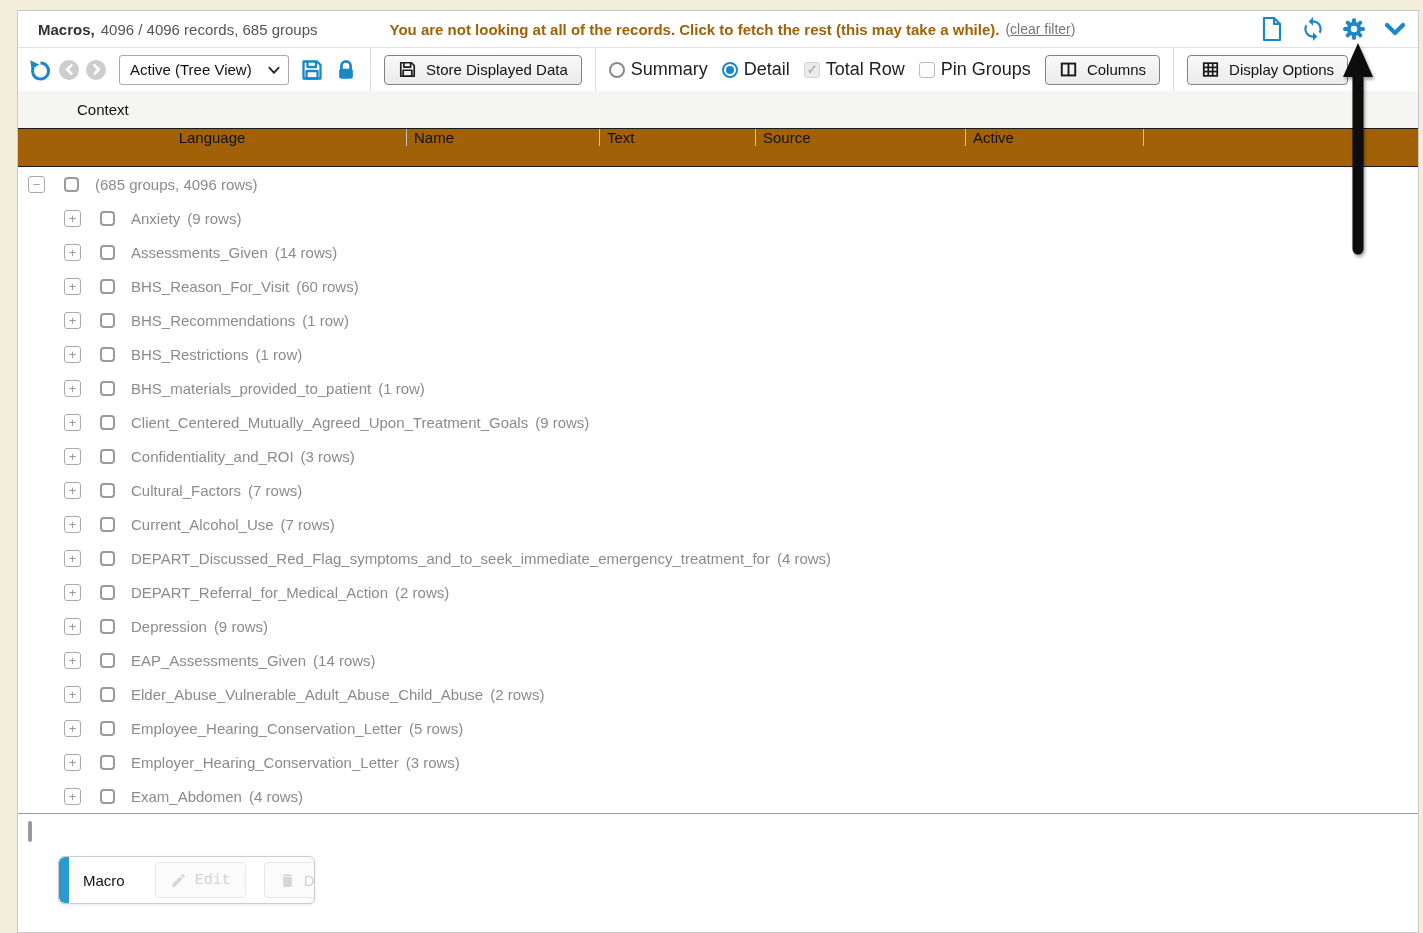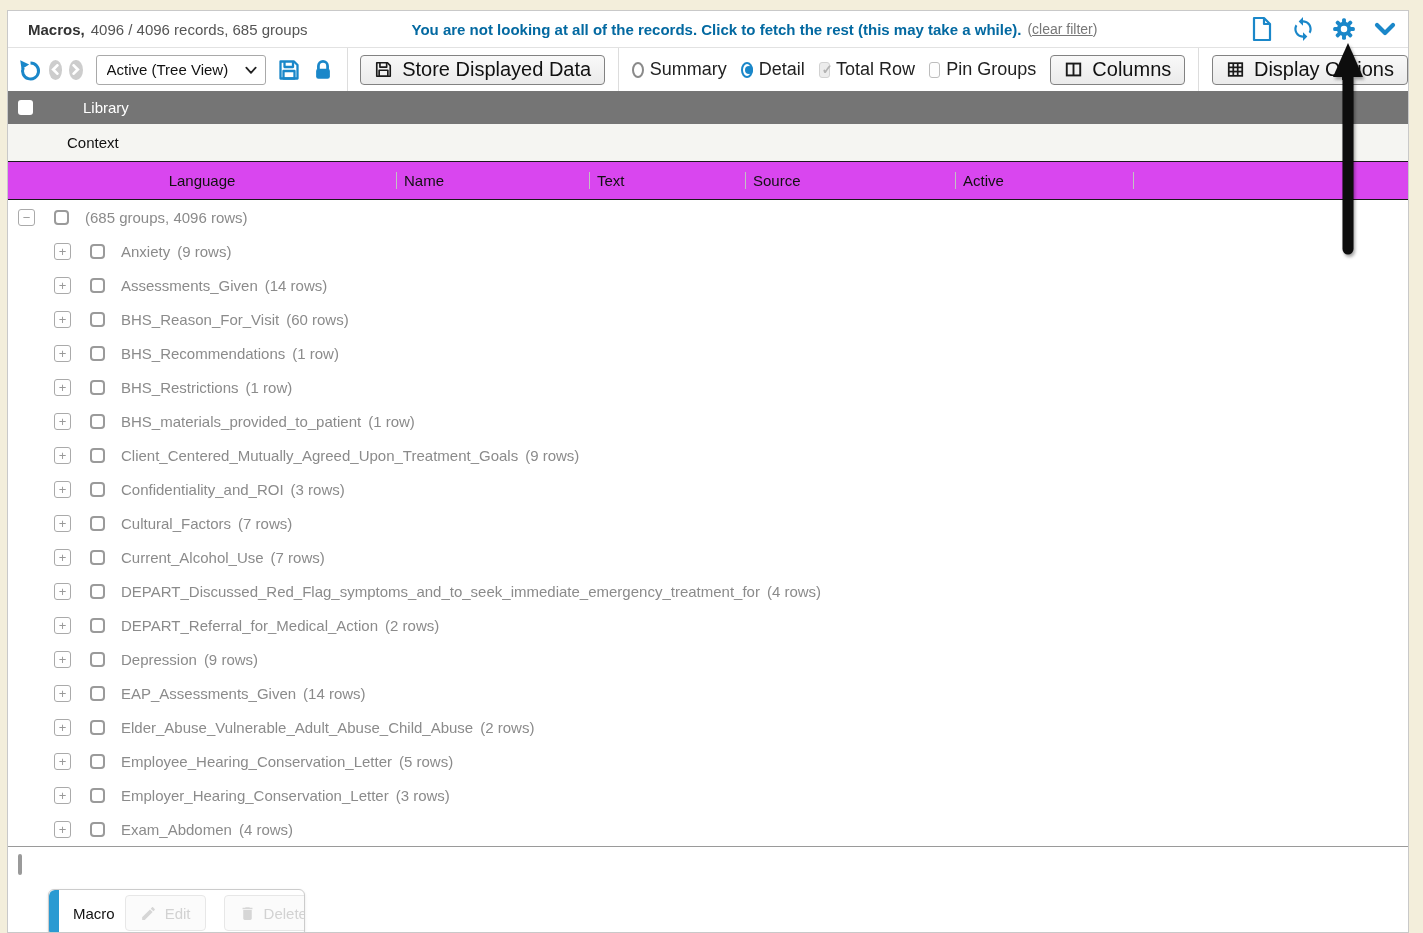--- a/index.html
+++ b/index.html
@@ -3,61 +3,61 @@
 <meta charset="utf-8">
 <style>
   html,body{margin:0;padding:0;}
   body{
     width:1423px;height:933px;position:relative;overflow:hidden;
     background:#f3eedb;
     font-family:"Liberation Sans", sans-serif;
     -webkit-font-smoothing:antialiased;
   }
   .panel{
-    position:absolute;left:7px;top:10px;width:1402px;height:923px;
+    position:absolute;left:17px;top:10px;width:1402px;height:923px;
     background:#fff;border:1px solid #c9c9c9;box-sizing:border-box;overflow:hidden;
   }
   
   .header-bar{height:37px;display:flex;align-items:center;border-bottom:1px solid #e2e2e2;padding:0 10px 0 20px;box-sizing:border-box;}
   .hdr-title{font-weight:bold;font-size:15px;color:#333;}
   .hdr-sub{font-size:15px;color:#555;margin-left:6px;}
-  .hdr-warning{margin-left:104px;font-size:15px;font-weight:bold;color:#0369a1;white-space:nowrap;}
+  .hdr-warning{margin-left:72px;font-size:15px;font-weight:bold;color:#a16207;white-space:nowrap;}
   .hdr-clear{font-size:14px;color:#777;margin-left:6px;white-space:nowrap;}
   .hdr-clear a{color:#777;text-decoration:underline;cursor:pointer;}
   .hdr-icons{margin-left:auto;display:flex;align-items:center;}
   .icon-btn{width:26px;height:26px;margin-left:15px;cursor:pointer;display:flex;align-items:center;justify-content:center;}
   
   .toolbar{height:43px;display:flex;align-items:center;padding-left:10px;box-sizing:border-box;}
   .vsep{width:1px;background:#ddd;align-self:stretch;margin:0 13px;}
   .nav-circle{width:20px;height:20px;border-radius:50%;background:#cdcdcd;color:#fff;display:flex;align-items:center;justify-content:center;margin-left:7px;}
   .sel-wrap{position:relative;margin-left:13px;}
   .sel-wrap select{
     appearance:none;-webkit-appearance:none;-moz-appearance:none;
     width:170px;height:30px;font-size:15px;font-family:"Liberation Sans",sans-serif;
     border:1px solid #a9a9a9;border-radius:3px;background:#fff;color:#111;padding:0 30px 0 10px;
   }
   .sel-chev{position:absolute;right:8px;top:8px;pointer-events:none;}
   .tb-icon{margin-left:11px;cursor:pointer;display:flex;align-items:center;}
   .btn{
     display:inline-flex;align-items:center;gap:9px;border:1px solid #828282;border-radius:4px;
-    background:linear-gradient(#f9f9f9,#ebebeb);padding:0 13px;height:30px;font-size:20px;color:#111;cursor:pointer;white-space:nowrap;
+    background:linear-gradient(#f9f9f9,#ebebeb);padding:0 13px;height:30px;font-size:15px;color:#111;cursor:pointer;white-space:nowrap;
   }
   .radio{width:16px;height:16px;border:2px solid #8a8a8a;border-radius:50%;box-sizing:border-box;background:#fff;display:inline-block;}
   .radio.sel{border-color:#1a87c9;position:relative;}
   .radio.sel::after{content:"";position:absolute;left:2px;top:2px;width:8px;height:8px;border-radius:50%;background:#1a87c9;}
   .ck{width:16px;height:16px;border:1px solid #bdbdbd;border-radius:3px;box-sizing:border-box;background:#fdfdfd;display:inline-block;position:relative;}
   .ck.checked-dis{background:#ececec;border-color:#d2d2d2;}
   .ck.checked-dis::after{content:"\2713";position:absolute;left:2px;top:-1px;font-size:13px;font-weight:bold;color:#b3b3b3;}
   .tb-label{font-size:18px;color:#222;margin:0 14px 0 6px;white-space:nowrap;}
   
   .library-bar{height:33px;background:#757575;display:flex;align-items:center;padding-left:10px;box-sizing:border-box;}
   .lib-cb{width:15px;height:15px;background:#fff;border-radius:3px;}
   .lib-label{color:#fff;font-size:15px;margin-left:50px;}
   .context-row{height:38px;background:#f5f5f2;border-bottom:1px solid #1a1a1a;display:flex;align-items:center;padding-left:59px;font-size:15px;color:#111;box-sizing:border-box;}
-  .colheader-row{height:38px;background:#d946ef;border-bottom:1px solid #1a1a1a;display:flex;align-items:center;font-size:15px;color:#111;box-sizing:border-box;}
+  .colheader-row{height:38px;background:#a16207;border-bottom:1px solid #1a1a1a;display:flex;align-items:flex-start;font-size:15px;color:#111;box-sizing:border-box;}
   .colheader-row .cell{display:flex;align-items:center;border-right:1px solid #c2c2c2;padding-left:7px;box-sizing:border-box;}
   .colheader-row .cell.center{justify-content:center;padding-left:0;}
   .colheader-row .filler{flex:1;border-right:none;}
   
   .tree-rows{background:#fff;}
   .tree-row{height:34px;display:flex;align-items:center;font-size:15px;color:#8b8b8b;}
   .tree-row.lvl1{padding-left:10px;}
   .tree-row.lvl2{padding-left:46px;}
   .expander{width:17px;height:17px;border:1px solid #aaa;border-radius:3px;color:#999;display:flex;align-items:center;justify-content:center;font-size:13px;line-height:1;box-sizing:border-box;background:#fff;cursor:pointer;flex:0 0 auto;}
   .row-cb{width:15px;height:15px;border:2px solid #9a9a9a;border-radius:4px;background:#fff;box-sizing:border-box;margin-left:19px;cursor:pointer;flex:0 0 auto;}
@@ -67,21 +67,21 @@
   .footer{border-top:1px solid #9a9a9a;height:88px;box-sizing:border-box;padding:9px 0 0 10px;position:relative;background:#fff;}
   .foot-cb{width:16px;height:16px;border:2px solid #9a9a9a;border-radius:4px;background:#fff;box-sizing:border-box;cursor:pointer;}
   .macro-panel{
     position:absolute;left:40px;top:42px;width:255px;height:46px;background:#fff;
     border:1px solid #ccc;border-radius:6px;box-shadow:0 1px 3px rgba(0,0,0,.10);
     display:flex;align-items:center;overflow:hidden;
   }
   .macro-accent{position:absolute;left:0;top:0;width:10px;height:100%;background:#2a9ad2;border-radius:6px 0 0 6px;}
   .macro-label{margin-left:24px;font-size:15px;color:#111;}
   .dis-btn{display:inline-flex;align-items:center;gap:8px;border:1px solid #e7e7e7;border-radius:4px;background:#fbfbfb;color:#d2d2d2;height:36px;padding:0 14px;font-size:15px;}
-  .dis-btn.edit{margin-left:10px;}
+  .dis-btn.edit{margin-left:30px;font-family:Liberation Mono, monospace;}
   .dis-btn.del{margin-left:18px;}
   
   .anno-arrow{position:absolute;left:1295px;top:22px;width:100px;height:235px;pointer-events:none;z-index:40;}
 </style>
 </head>
 <body>
 
 <div class="panel">
 
   <div class="header-bar">
@@ -192,24 +192,20 @@
           <rect x="3.5" y="4" width="17" height="16"></rect>
           <line x1="3.5" y1="9.3" x2="20.5" y2="9.3"></line>
           <line x1="3.5" y1="14.6" x2="20.5" y2="14.6"></line>
           <line x1="9.2" y1="4" x2="9.2" y2="20"></line>
           <line x1="14.8" y1="4" x2="14.8" y2="20"></line>
         </svg>
       <span>Display Options</span>
     </button>
   </div>
 
-  <div class="library-bar">
-    <span class="lib-cb"></span>
-    <span class="lib-label">Library</span>
-  </div>
   <div class="context-row">
     <span>Context</span>
   </div>
   <div class="colheader-row">
     <span class="cell center" style="width:389px;">Language</span>
     <span class="cell" style="width:193px;">Name</span>
     <span class="cell" style="width:156px;">Text</span>
     <span class="cell" style="width:210px;">Source</span>
     <span class="cell" style="width:178px;">Active</span>
     <span class="filler"></span>

